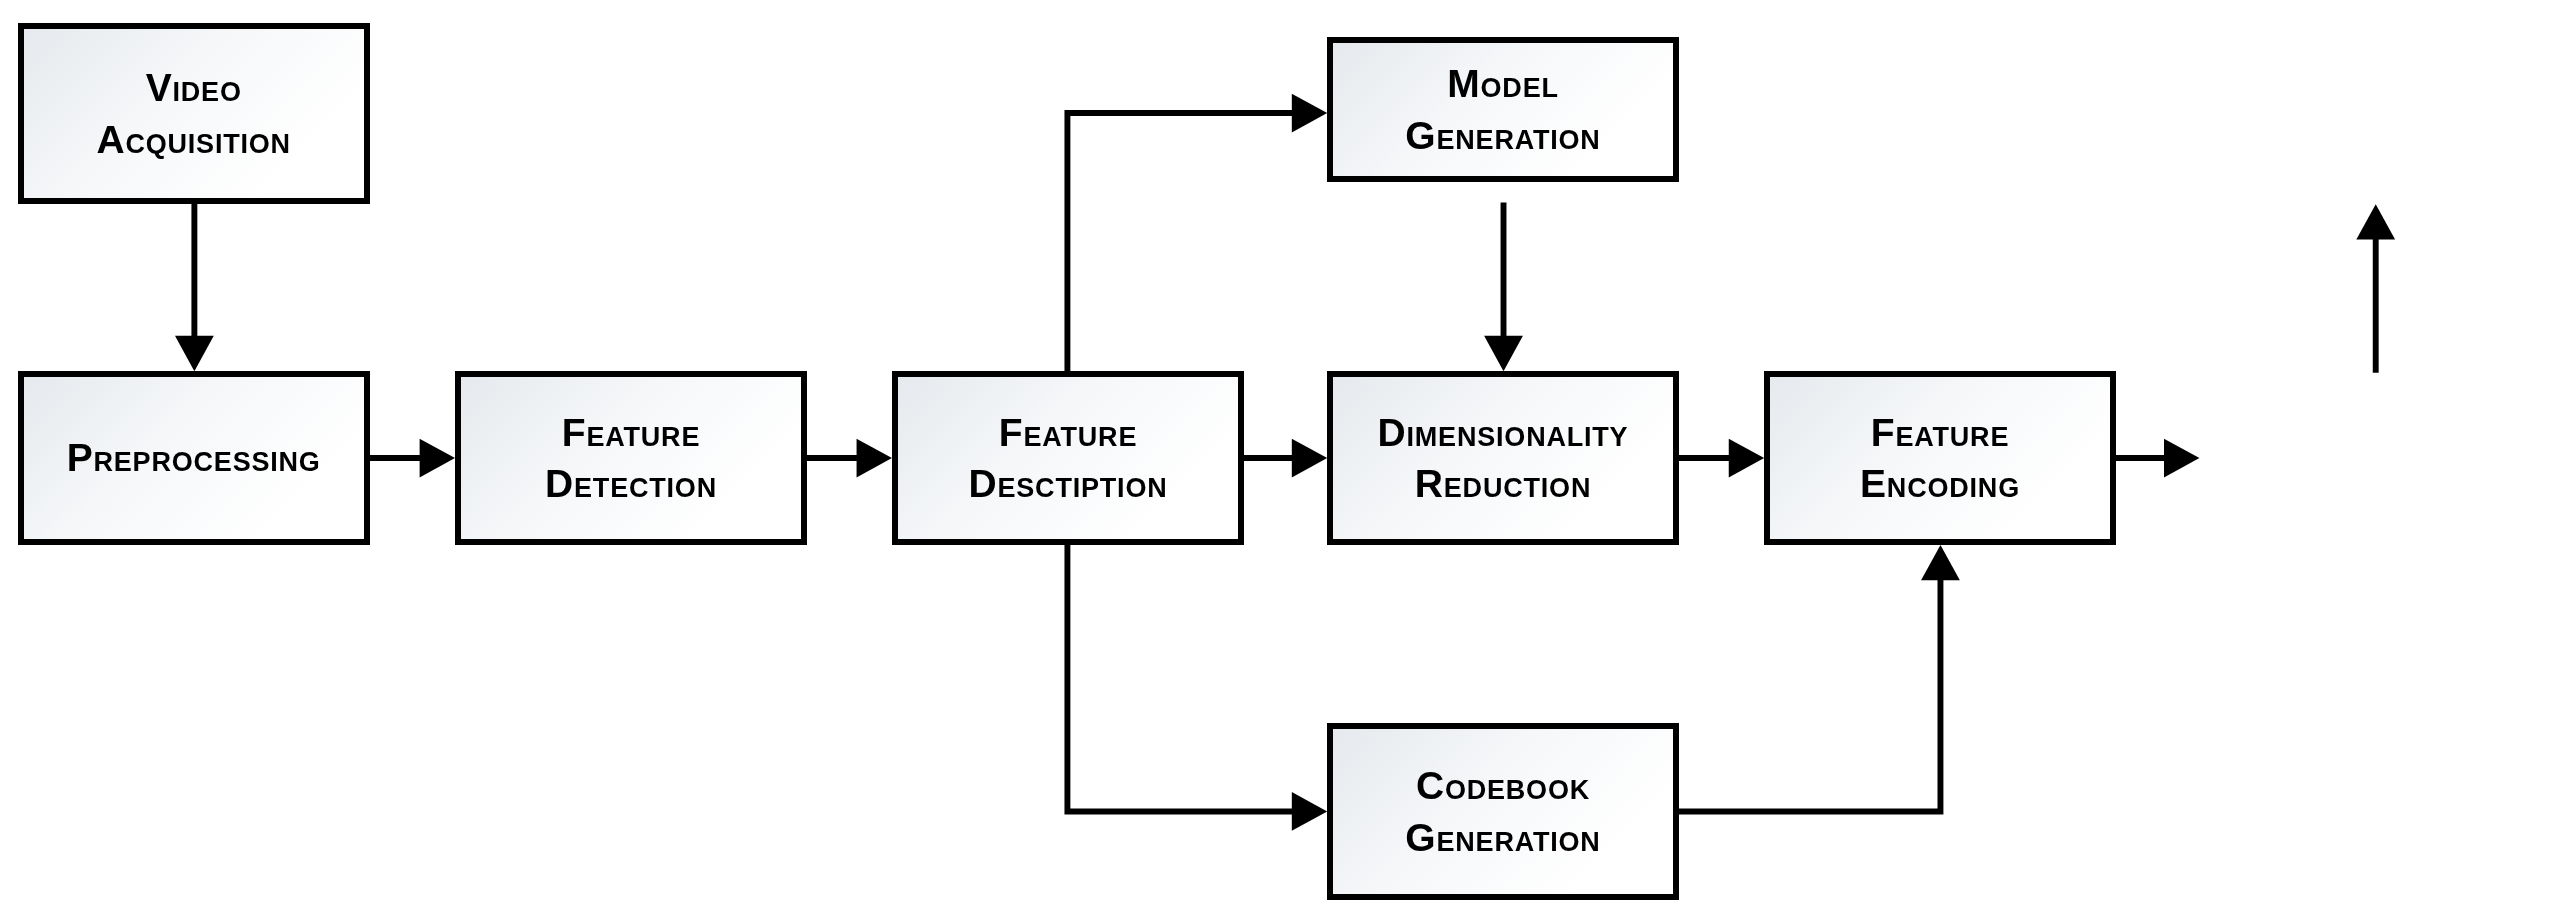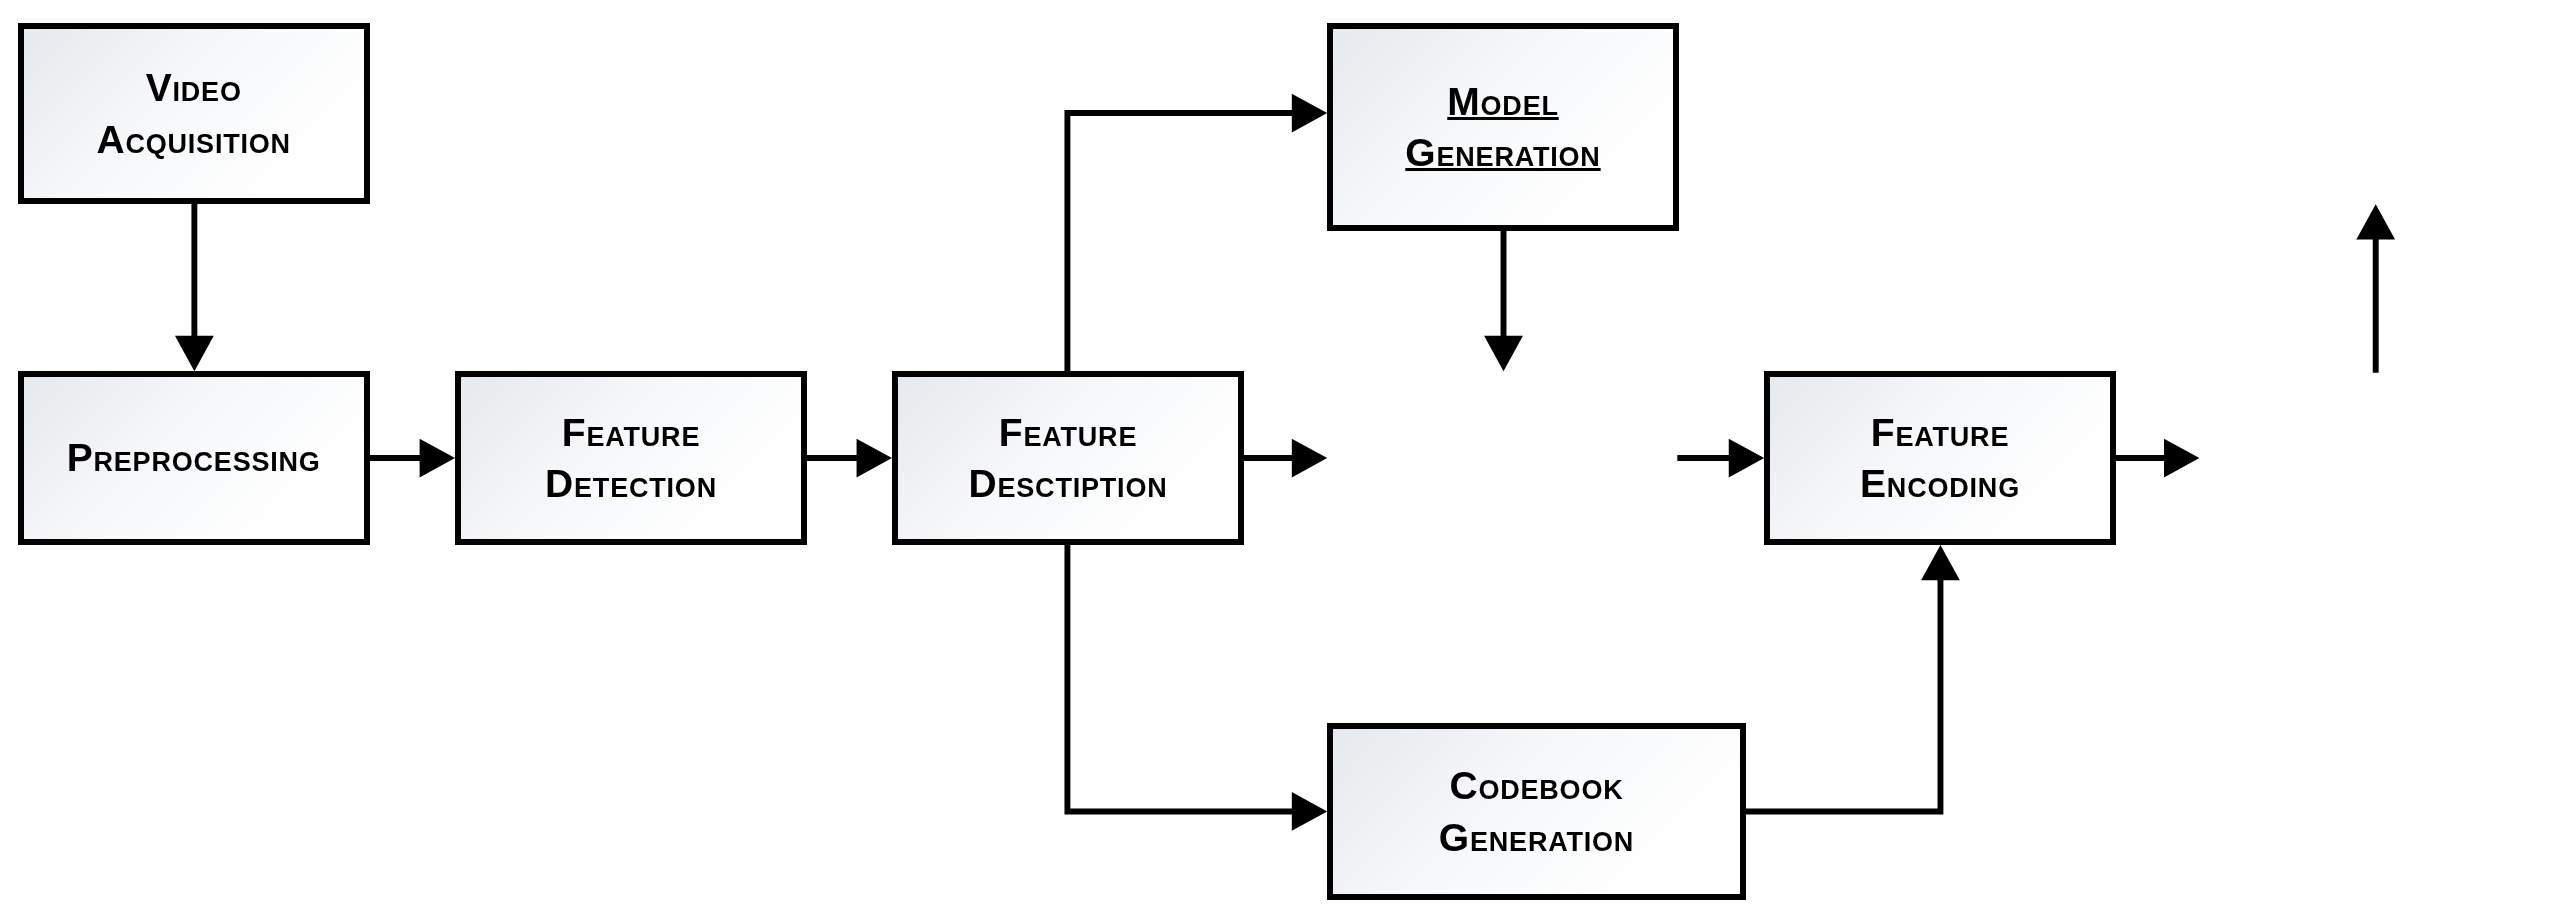--- a/index.html
+++ b/index.html
@@ -127,27 +127,31 @@
   <div class="node" style="left:455px; top:371px; width:352px; height:174px;">
     <div class="node-label">Feature
 Detection</div>
   </div>
 
   <div class="node" style="left:892px; top:371px; width:352px; height:174px;">
     <div class="node-label">Feature
 Desctiption</div>
   </div>
 
-  <div class="node" style="left:1327px; top:23px; width:352px; height:208px;text-decoration:underline;">
+  <div class="node" style="left:1327px; top:37px; width:352px; height:145px;">
     <div class="node-label">Model
 Generation</div>
   </div>
 
+  <div class="node" style="left:1327px; top:371px; width:352px; height:174px;">
+    <div class="node-label">Dimensionality
+Reduction</div>
+  </div>
 
-  <div class="node" style="left:1327px; top:723px; width:419px; height:177px;">
+  <div class="node" style="left:1327px; top:723px; width:352px; height:177px;">
     <div class="node-label">Codebook
 Generation</div>
   </div>
 
   <div class="node" style="left:1764px; top:371px; width:352px; height:174px;">
     <div class="node-label">Feature
 Encoding</div>
   </div>
 
 

